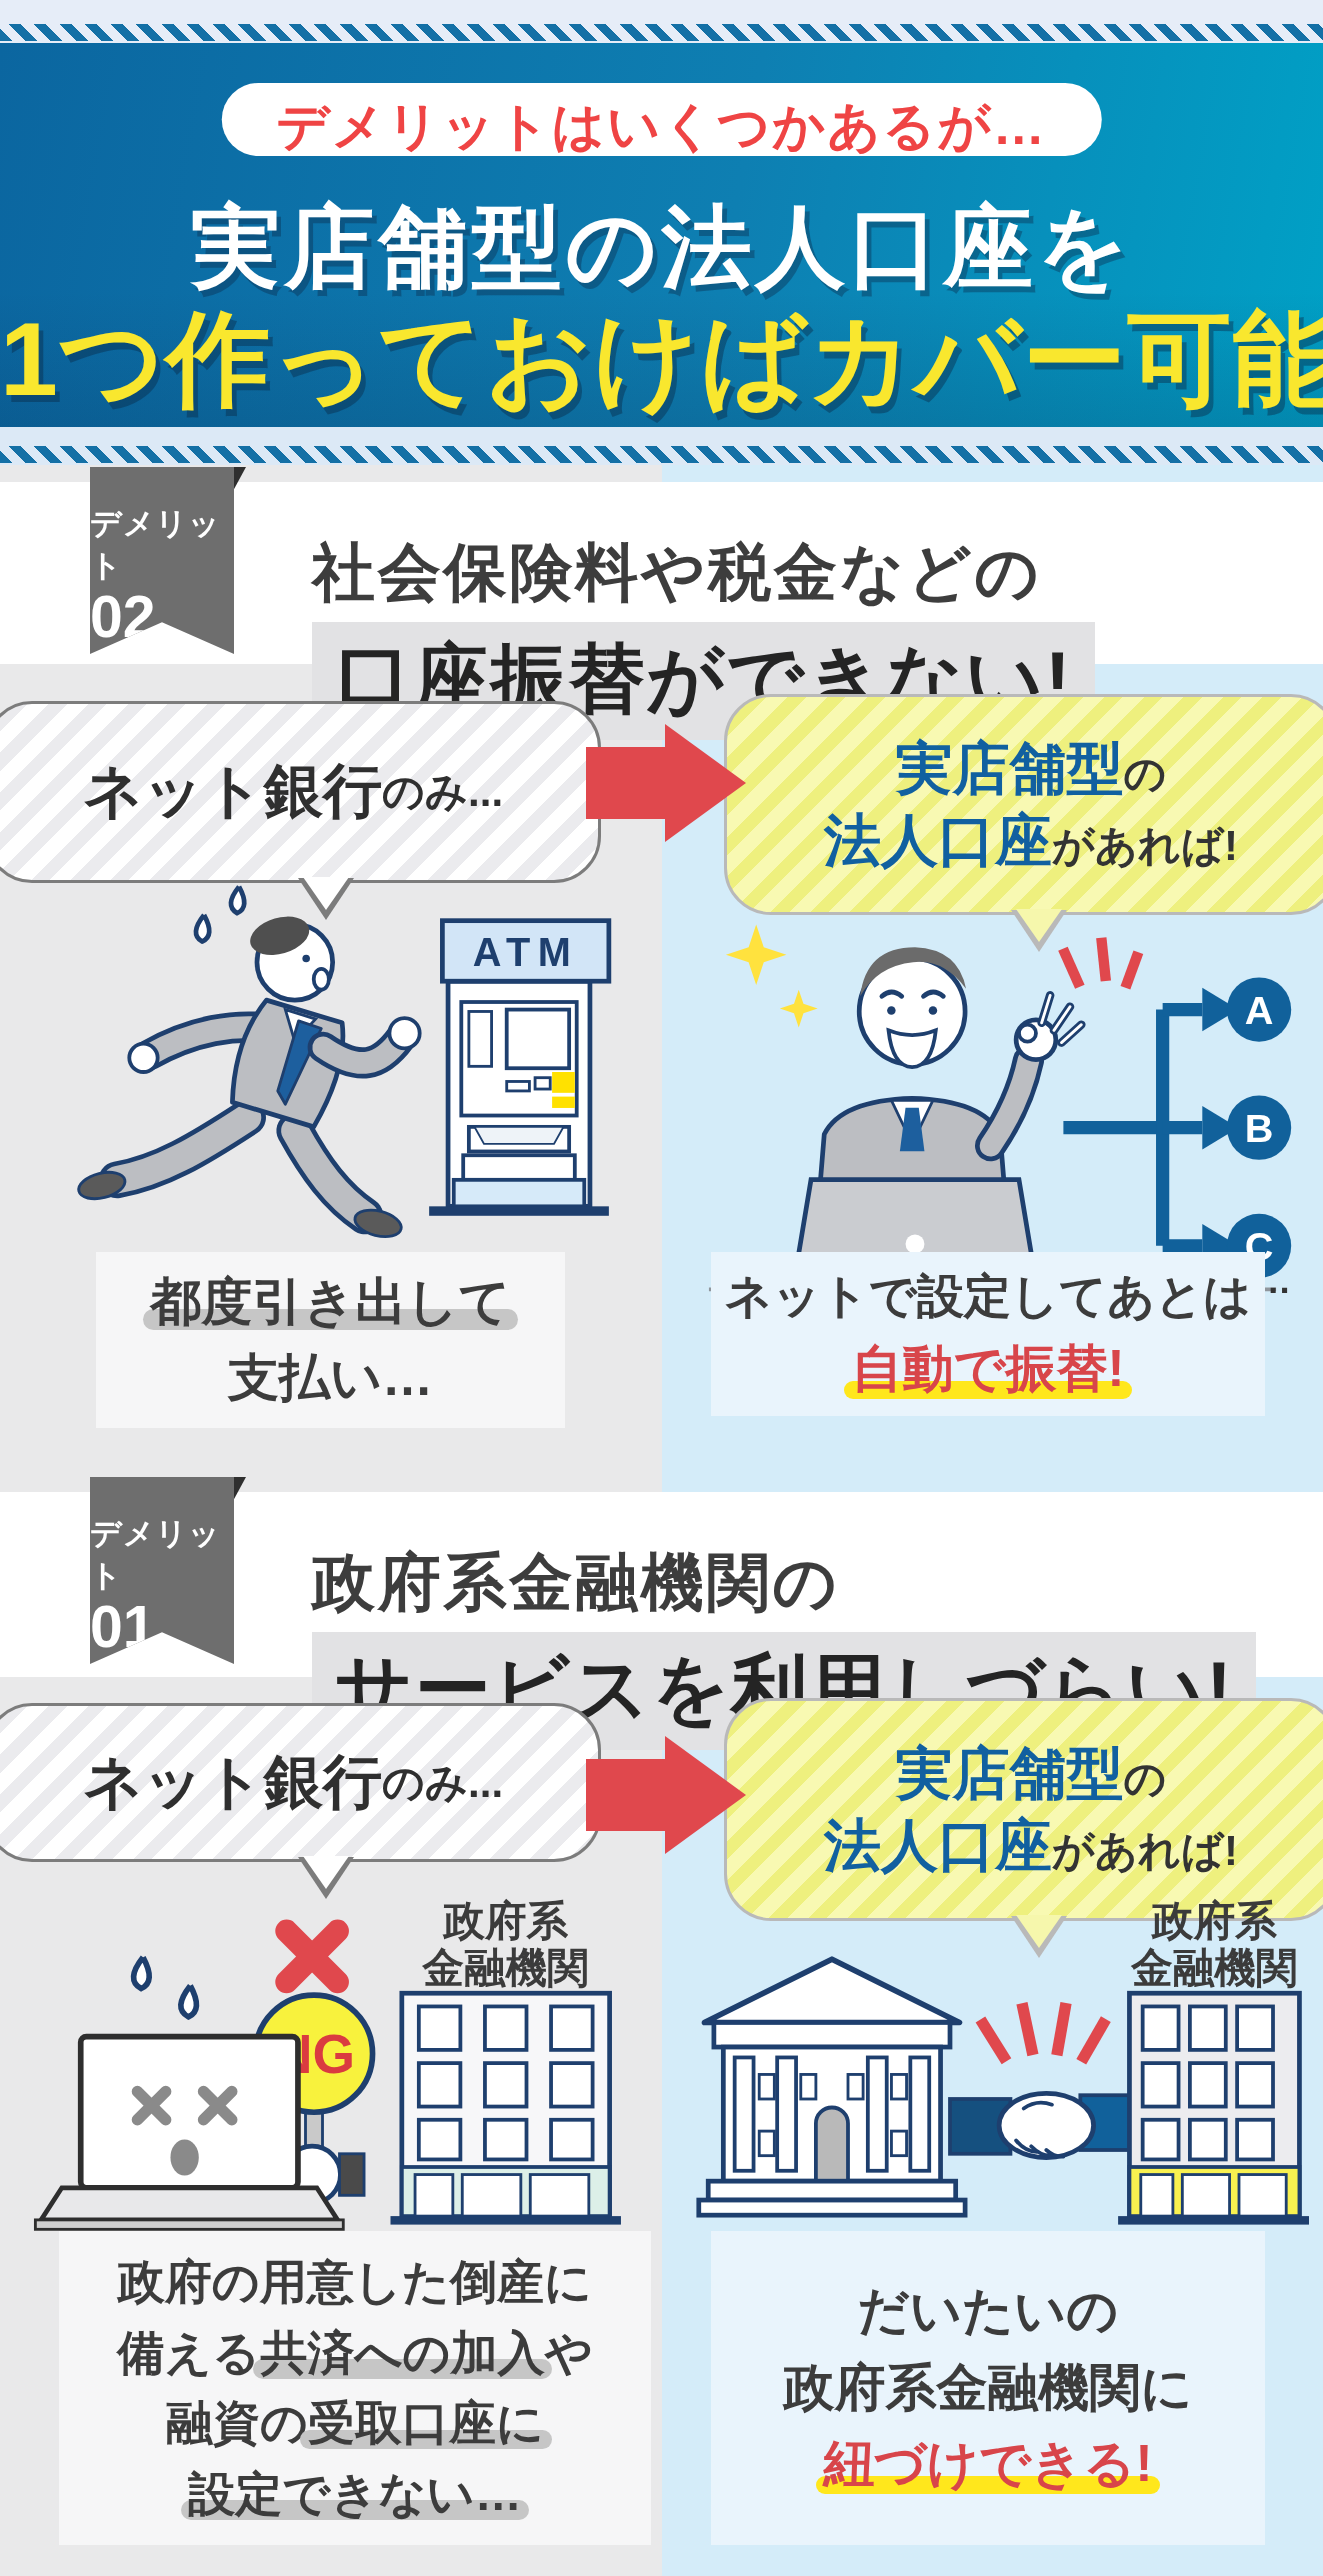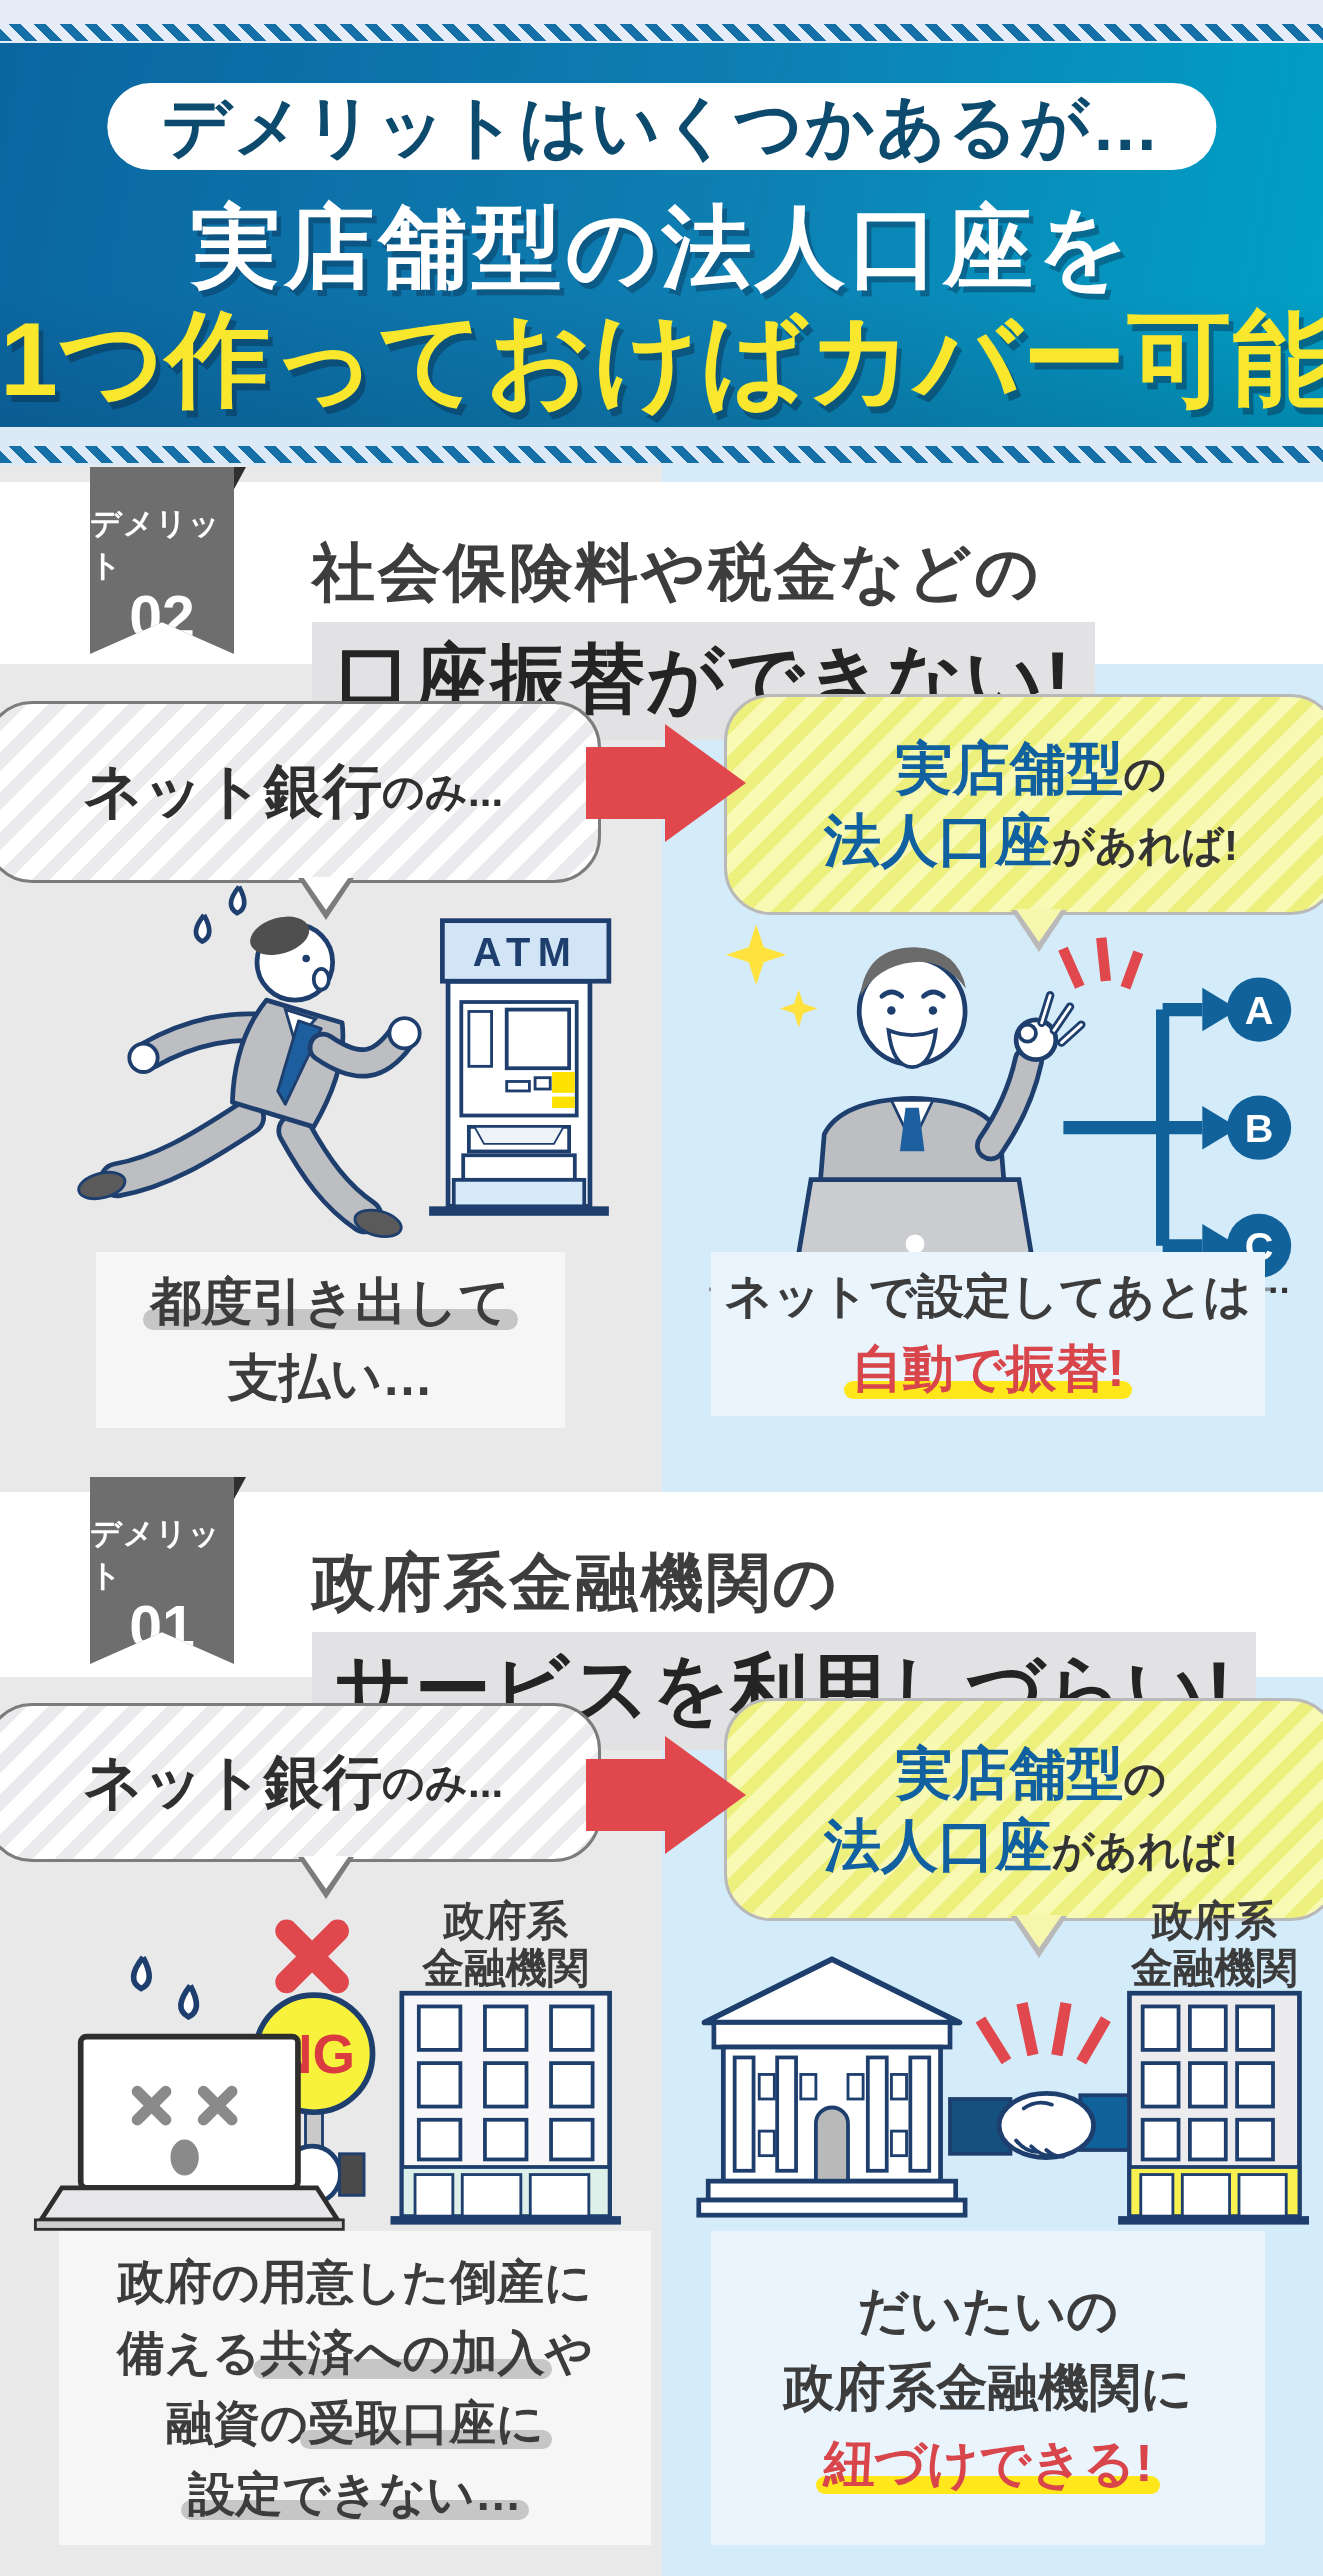--- a/index.html
+++ b/index.html
@@ -10,42 +10,42 @@
   .top-strip{position:absolute;left:0;top:0;width:1323px;height:43px;background:#e6edf8;}
   .stripe-band{position:absolute;left:0;bottom:1.9px;width:100%;height:17px;
     background:repeating-linear-gradient(45deg,#1470a6 0 8.5px,rgba(0,0,0,0) 8.5px 18px);}
   .divider-strip{position:absolute;left:0;top:427px;width:1323px;height:38px;background:#dce9f6;z-index:4;}
 
   
   .header{position:absolute;left:0;top:43px;width:1323px;height:384px;
     background:linear-gradient(to top,rgba(8,50,90,.22),rgba(0,0,0,0) 35%),
                linear-gradient(100deg,#0b66a0 0%,#0e7fb2 55%,#00a1c6 100%);}
   .badge{position:absolute;left:50%;top:40px;transform:translateX(-50%);
-    background:#fff;border-radius:49px;height:87px;line-height:87px;padding:0 55px;
-    font-size:68px;font-weight:800;color:#0c4a6e;letter-spacing:1.9px;white-space:nowrap;}
+    background:#fff;border-radius:49px;height:73px;line-height:87px;padding:0 55px;
+    font-size:52px;font-weight:800;color:#ef4444;letter-spacing:1.9px;white-space:nowrap;}
   .title1{position:absolute;left:0;top:144px;width:100%;text-align:center;
     font-size:90px;font-weight:900;color:#ffffff;letter-spacing:3.8px;
     text-shadow:4.7px 5.7px 0 rgba(10,40,70,.38);white-space:nowrap;}
   .title2{position:absolute;left:0;top:248px;width:100%;text-align:center;
     font-size:104px;font-weight:900;color:#f9e72e;letter-spacing:0.9px;
     text-shadow:4.7px 6.6px 0 rgba(10,40,70,.42);white-space:nowrap;}
 
   
   .col-left{position:absolute;left:0;top:465px;width:662px;height:2111px;background:#e9e9ea;}
   .col-right{position:absolute;left:662px;top:465px;width:662px;height:2111px;background:#d4ecf9;}
 
   
   .band{position:absolute;left:0;width:1323px;background:#ffffff;z-index:2;}
   .band1{top:482px;height:182px;}
   .band2{top:1492px;height:185px;}
 
   
   .ribbon{position:absolute;left:90px;width:144px;height:187px;background:#6e6e6e;z-index:3;
     clip-path:polygon(0 0,100% 0,100% 100%,50% 83%,0 100%);
-    display:flex;flex-direction:column;align-items:center;justify-content:flex-start;padding-top:36px;box-sizing:border-box;}
+    display:flex;flex-direction:column;justify-content:flex-start;padding-top:36px;box-sizing:border-box;}
   .ribbon .rl{font-size:31px;font-weight:900;color:#fff;letter-spacing:0.9px;}
   .ribbon .rn{font-size:59px;font-weight:900;color:#fff;line-height:1.05;}
   .ribbon-fold{position:absolute;left:233px;width:0;height:0;z-index:2;
     border-top:24.6px solid #2f2f2f;border-right:13.2px solid transparent;}
 
   
   .heading{position:absolute;left:312px;z-index:3;margin-top:29px;}
   .heading .h-line1{font-size:63px;font-weight:900;color:#3d3d3d;letter-spacing:2.8px;white-space:nowrap;}
   .heading .h-line2{display:inline-block;margin-top:5.7px;background:#e2e2e4;padding:7.6px 23px;
     font-size:76px;font-weight:900;color:#242424;letter-spacing:1.9px;white-space:nowrap;}

